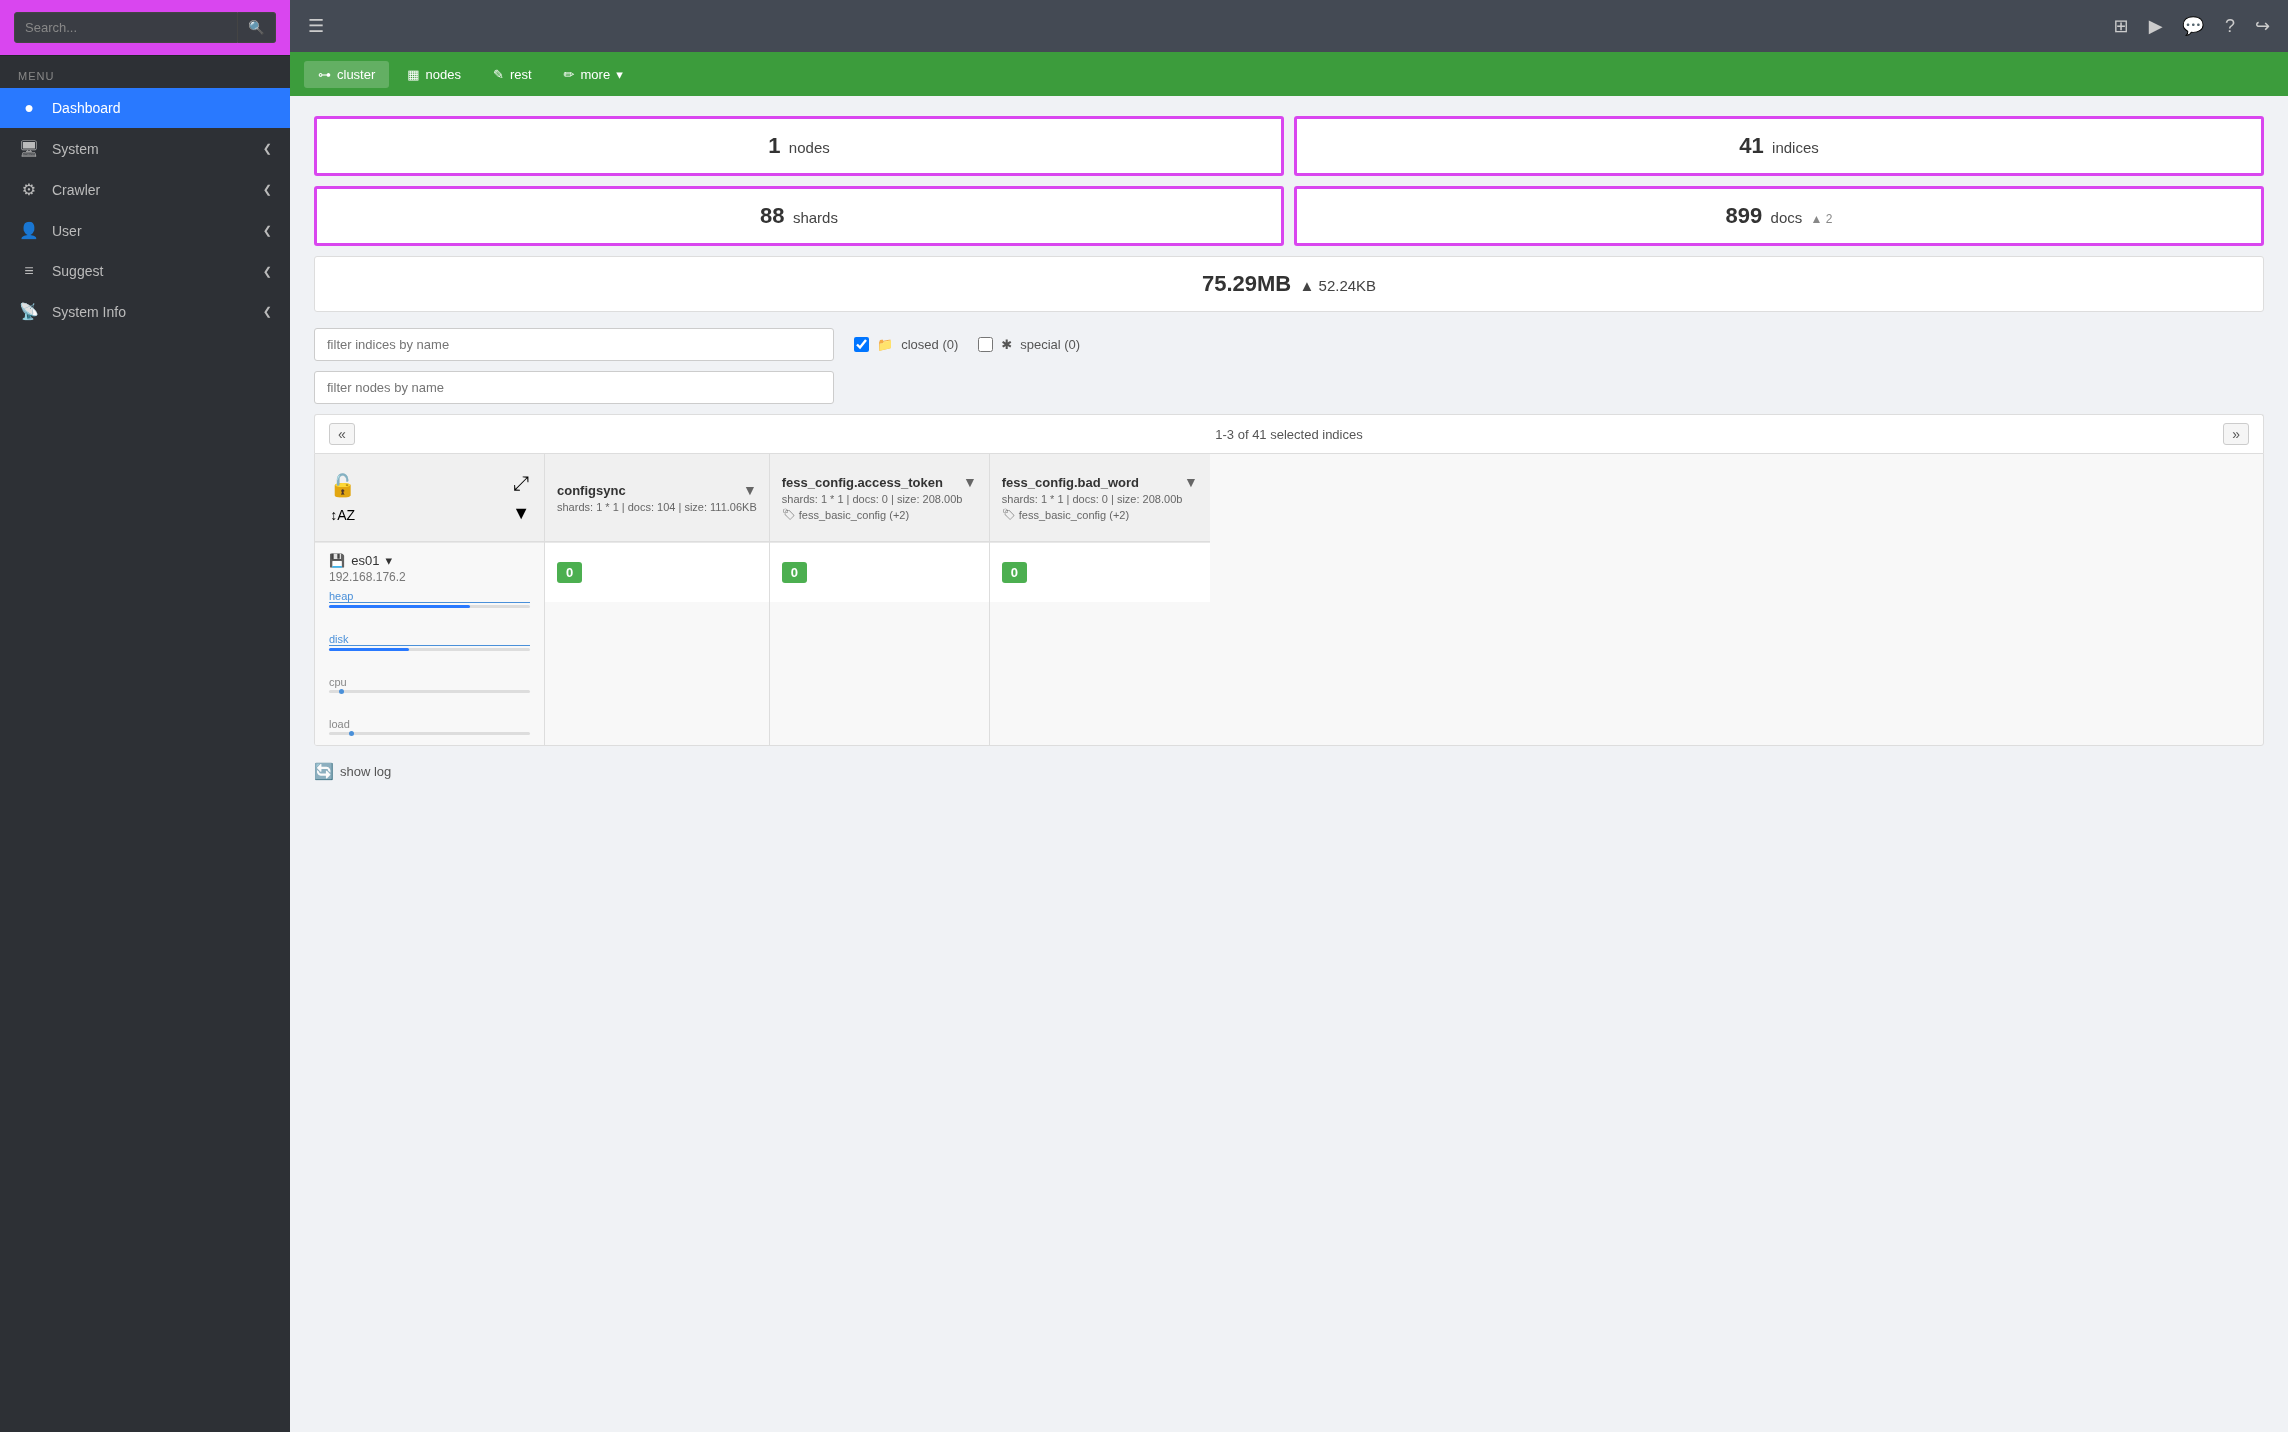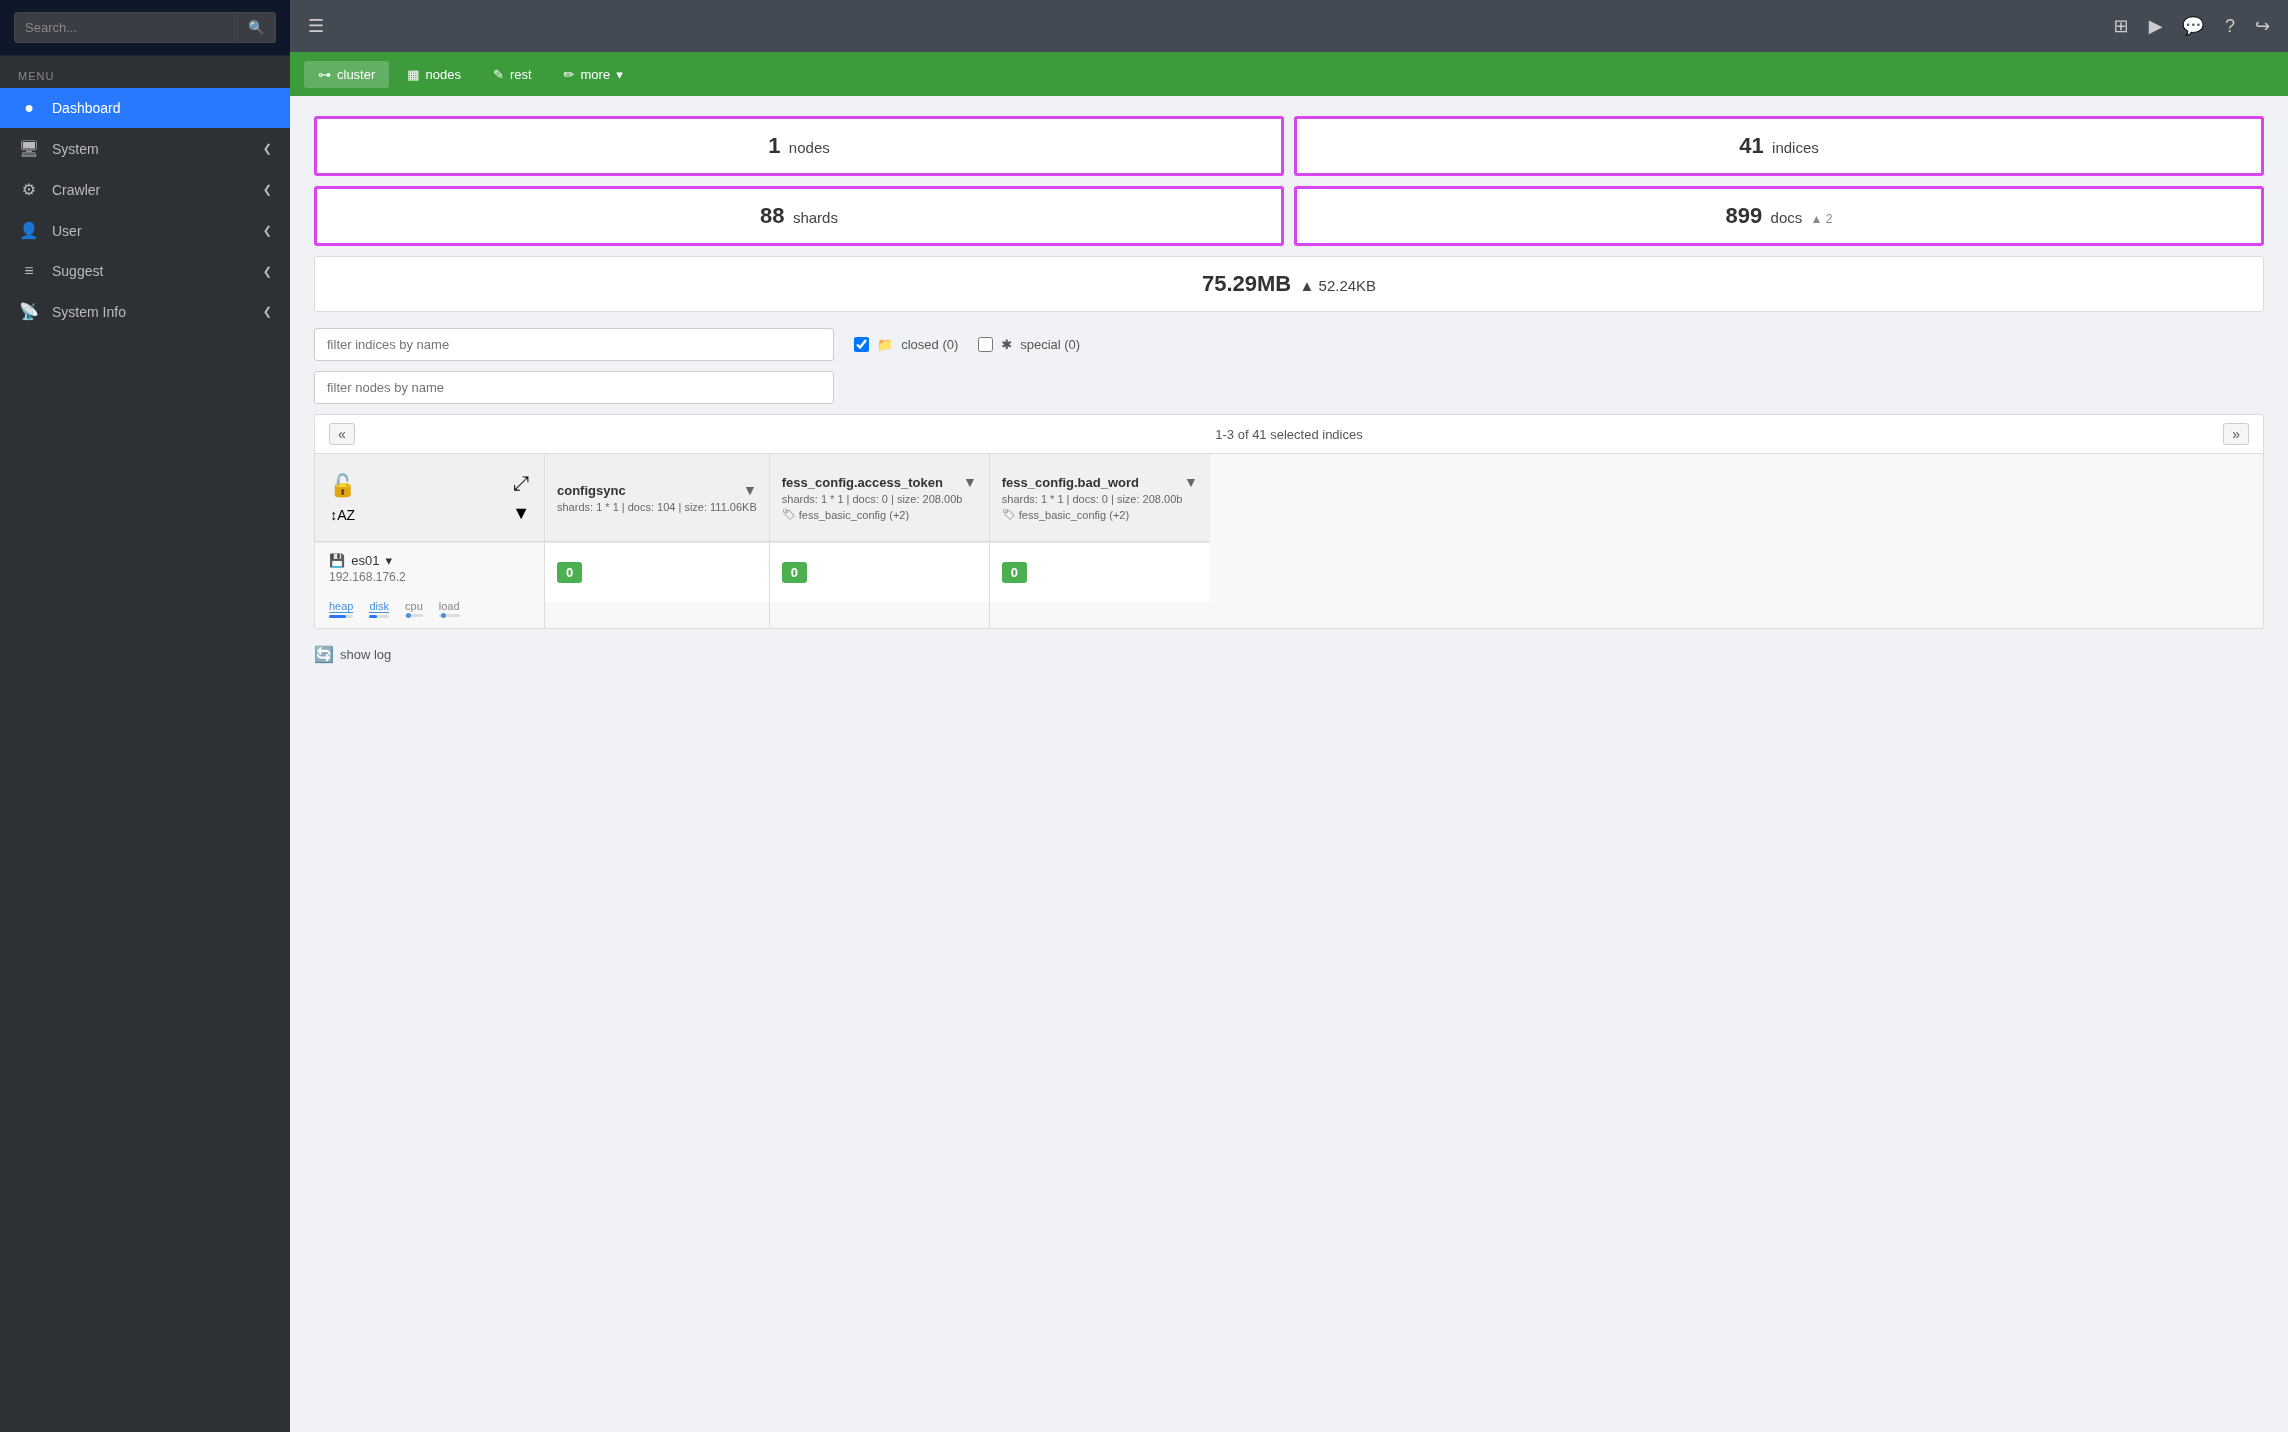--- a/index.html
+++ b/index.html
@@ -21,21 +21,21 @@
       font-size: 28px;
       font-weight: bold;
       letter-spacing: 8px;
       color: #fff;
       border-bottom: 1px solid #1a1c1f;
     }
     .sidebar-search {
       padding: 12px 14px;
       display: flex;
       align-items: center;
-      background: #0f172a;
+      background: #d946ef;
       border-bottom: 1px solid #23262b;
     }
     .sidebar-search input {
       flex: 1;
       background: #3a3d44;
       border: 1px solid #444;
       color: #ccc;
       padding: 7px 10px;
       border-radius: 3px 0 0 3px;
       font-size: 13px;
@@ -251,23 +251,24 @@
       display: flex;
       align-items: center;
       gap: 6px;
       font-size: 13px;
       color: #333;
       font-weight: 500;
     }
     .node-ip { font-size: 12px; color: #777; margin-top: 2px; }
     .node-metrics {
       display: flex;
-      gap: 16px;
-      margin-top: 16px;
+      gap: 25px;
+      margin-top: 6px;
       font-size: 11px;
+      flex-direction: column;
     }
     .metric-label {
       color: #4a90d9;
       cursor: pointer;
       border-bottom: 1px solid #4a90d9;
       font-size: 11px;
     }
     .metric-label.inactive { color: #888; border-bottom: none; }
     .metric-bar { height: 3px; background: #ddd; margin-top: 2px; border-radius: 2px; position: relative; }
     .metric-bar-fill { height: 3px; background: #2979ff; border-radius: 2px; }

